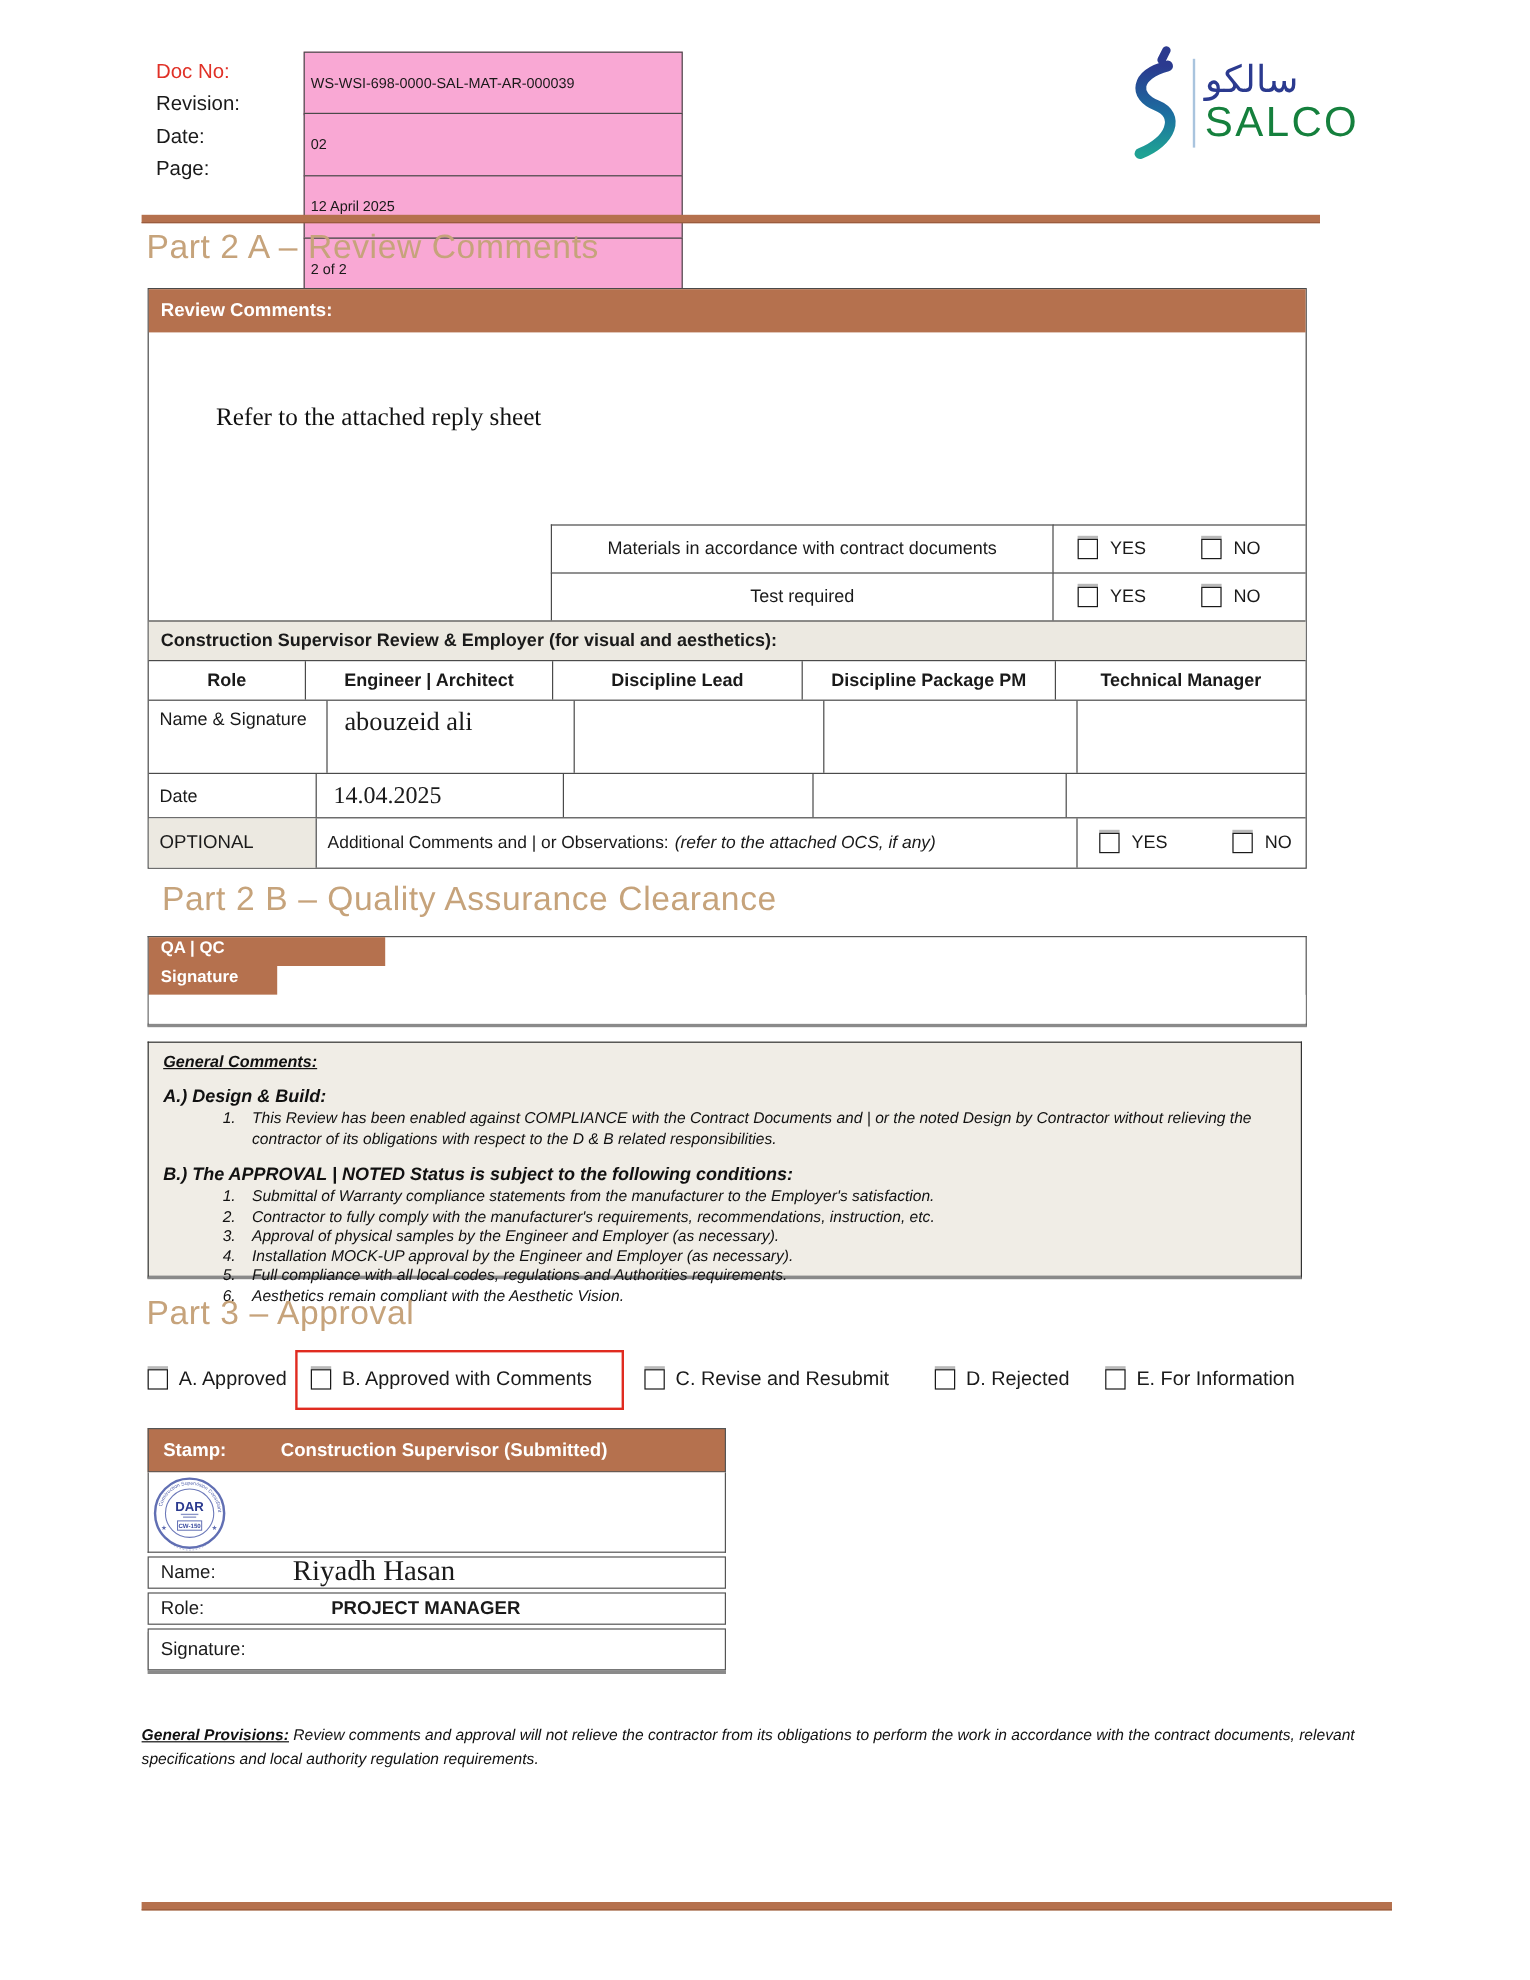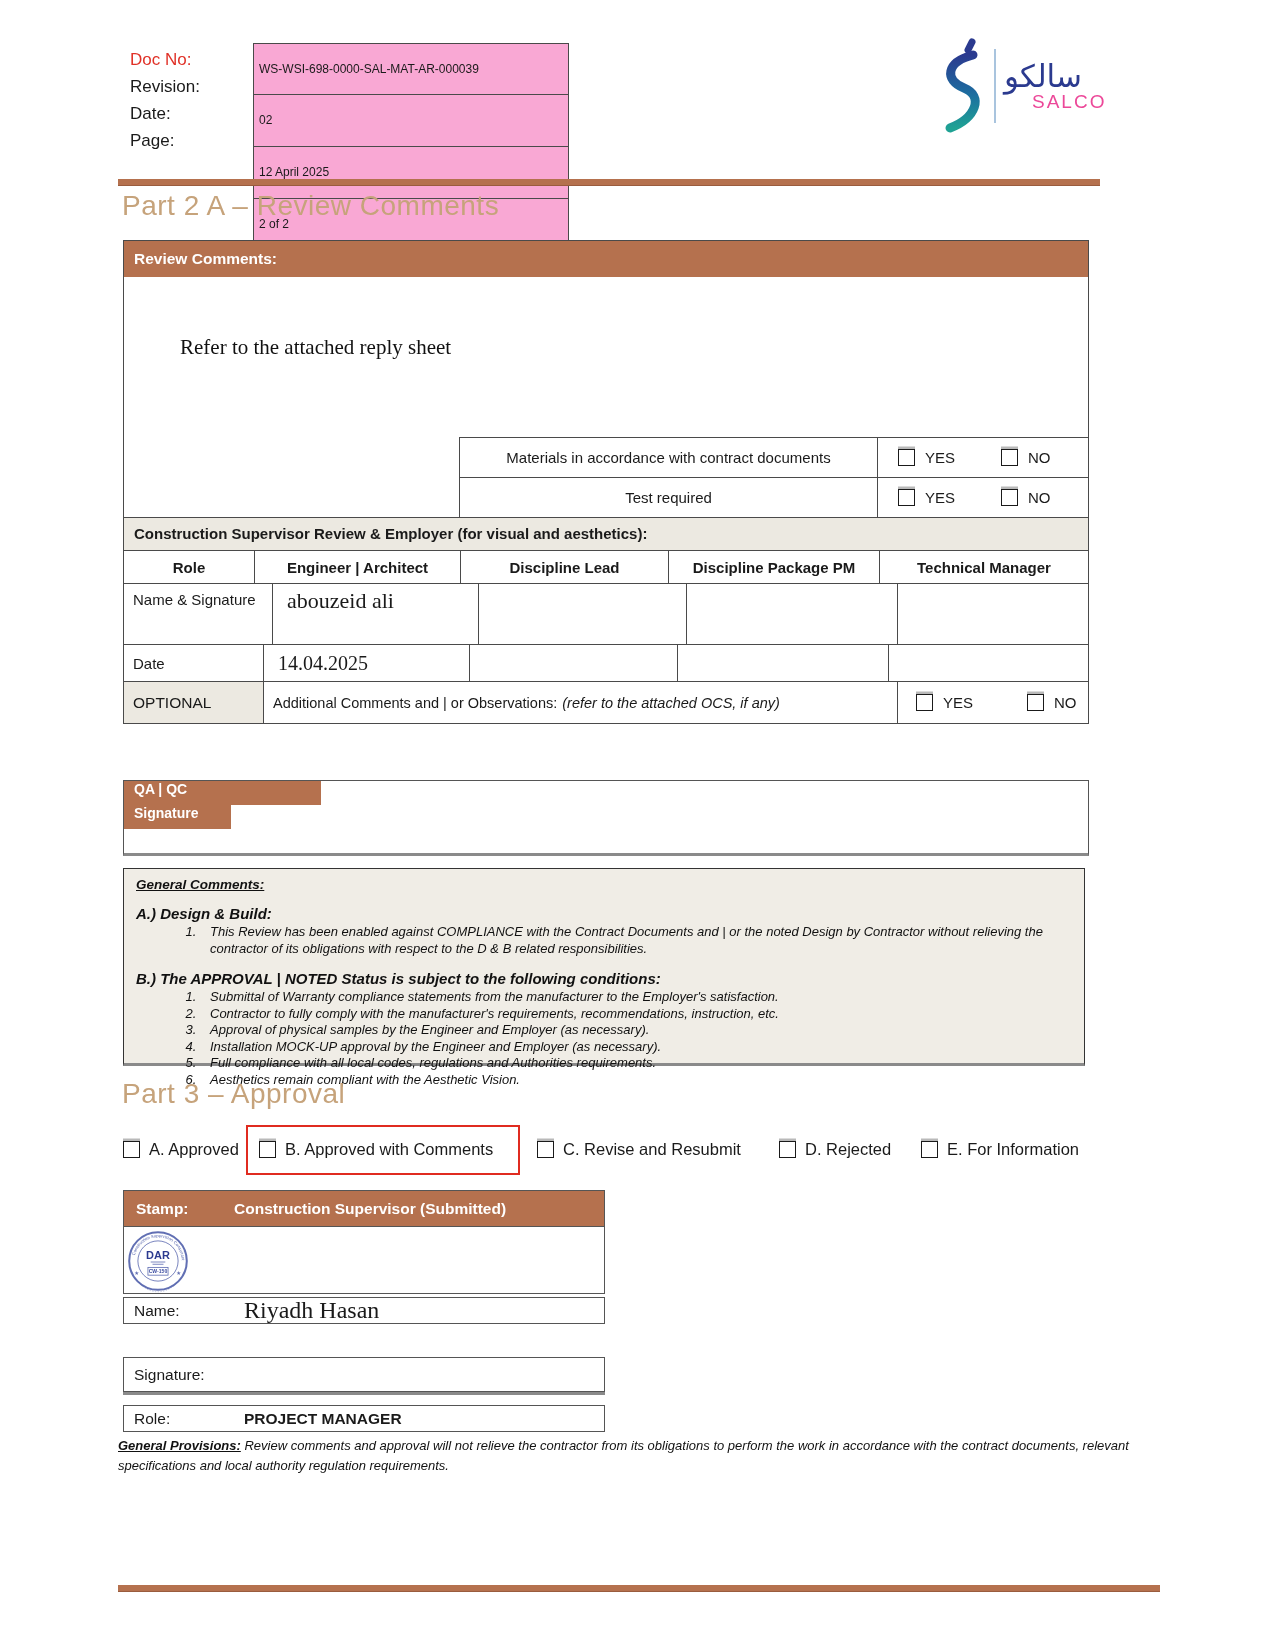--- a/index.html
+++ b/index.html
@@ -10,21 +10,21 @@
   .hdr-labels{position:absolute;left:130px;top:46px;font-size:17px;}
   .hdr-labels div{height:27px;line-height:27px;}
   .lbl-red{color:#E03127;}
   .hdr-values{position:absolute;left:253px;top:44px;width:316px;}
   .hdr-box{height:25px;line-height:25px;border:1.3px solid #4a4a4a;margin-top:-1.3px;
            padding:13px 5px;font-size:12px;background:#f9a8d4;white-space:nowrap;}
   .logo{position:absolute;left:928px;top:38px;display:flex;align-items:center;gap:8px;}
   .logo-divider{width:2px;height:74px;background:#A9C4DE;}
   .logo-text{display:flex;flex-direction:column;line-height:1.05;}
   .logo-ar{font-family:"DejaVu Sans",sans-serif;font-size:31px;color:#2B3A8F;text-align:left;}
-  .logo-en{font-size:19px;color:#ec4899;letter-spacing:2px;margin-left:28px;}
+  .logo-en{font-size:35px;color:#15803d;letter-spacing:2px;}
 
   .rule{position:absolute;left:118px;width:982px;height:6px;background:#B5714E;border-bottom:1px solid #9a5c3e;}
   .rule-top{top:179px;}
   .rule-bottom{top:1585px;width:1042px;}
 
   .h-part{position:absolute;font-size:28px;color:#C6A37B;letter-spacing:0.5px;font-weight:400;}
 
   
   .rc-table{position:absolute;left:123px;top:240px;width:964px;border:1.5px solid #4a4a4a;background:#fff;}
   .rc-header{height:36px;background:#B5714E;color:#fff;font-weight:bold;font-size:15.5px;
@@ -87,21 +87,21 @@
   .stamp-header{position:absolute;left:123px;top:1190px;width:482px;height:37px;background:#B5714E;
                 border:1px solid #555;box-sizing:border-box;color:#fff;font-weight:bold;font-size:15.5px;
                 display:flex;align-items:center;}
   .stamp-header .sh-label{padding-left:12px;width:98px;}
   .stamp-cell{position:absolute;left:123px;top:1227px;width:482px;height:67px;border:1px solid #555;
               border-top:none;box-sizing:border-box;background:#fff;}
   .stamp-img{position:absolute;left:2px;top:2px;}
   .srow{position:absolute;left:123px;width:482px;border:1px solid #555;box-sizing:border-box;
         background:#fff;display:flex;align-items:center;font-size:15.5px;}
   .srow-name{top:1297px;height:27px;}
-  .srow-role{top:1405px;height:27px;}
+  .srow-role{top:1327px;height:27px;gap:32px;}
   .srow-sig{top:1357px;height:35px;box-shadow:0 3px 0 #8a8a8a;}
   .srow .s-label{padding-left:10px;width:110px;}
   .s-val-serif{font-family:"Liberation Serif",serif;font-size:24px;}
   .s-val-bold{font-weight:bold;font-size:15.5px;}
 
   
   .provisions{position:absolute;left:118px;top:1400px;width:1042px;font-size:13px;font-style:italic;
               line-height:1.55;color:#111;margin-top:36px;}
   .prov-label{font-weight:bold;text-decoration:underline;}
 </style>
@@ -216,20 +216,21 @@
       <div class="opt-check">
         <span class="chk"></span>
         <span>YES</span>
         <span class="chk-gap" style="width:34px;"></span>
         <span class="chk"></span>
         <span>NO</span>
       </div>
     </div>
   </div>
 
+  <div class="h-part" style="left:135px;top:733px;">Part 2 B – Quality Assurance Clearance</div>
 
   <div class="qa-table">
     <div class="qa-brown qa-c1">QA | QC</div>
     <div class="qa-white qa-c2"></div>
     <div class="qa-brown qa-c3">Signature</div>
     <div class="qa-white qa-c4"></div>
   </div>
 
   <div class="gc-box">
     <div class="gc-title">General Comments:</div>

